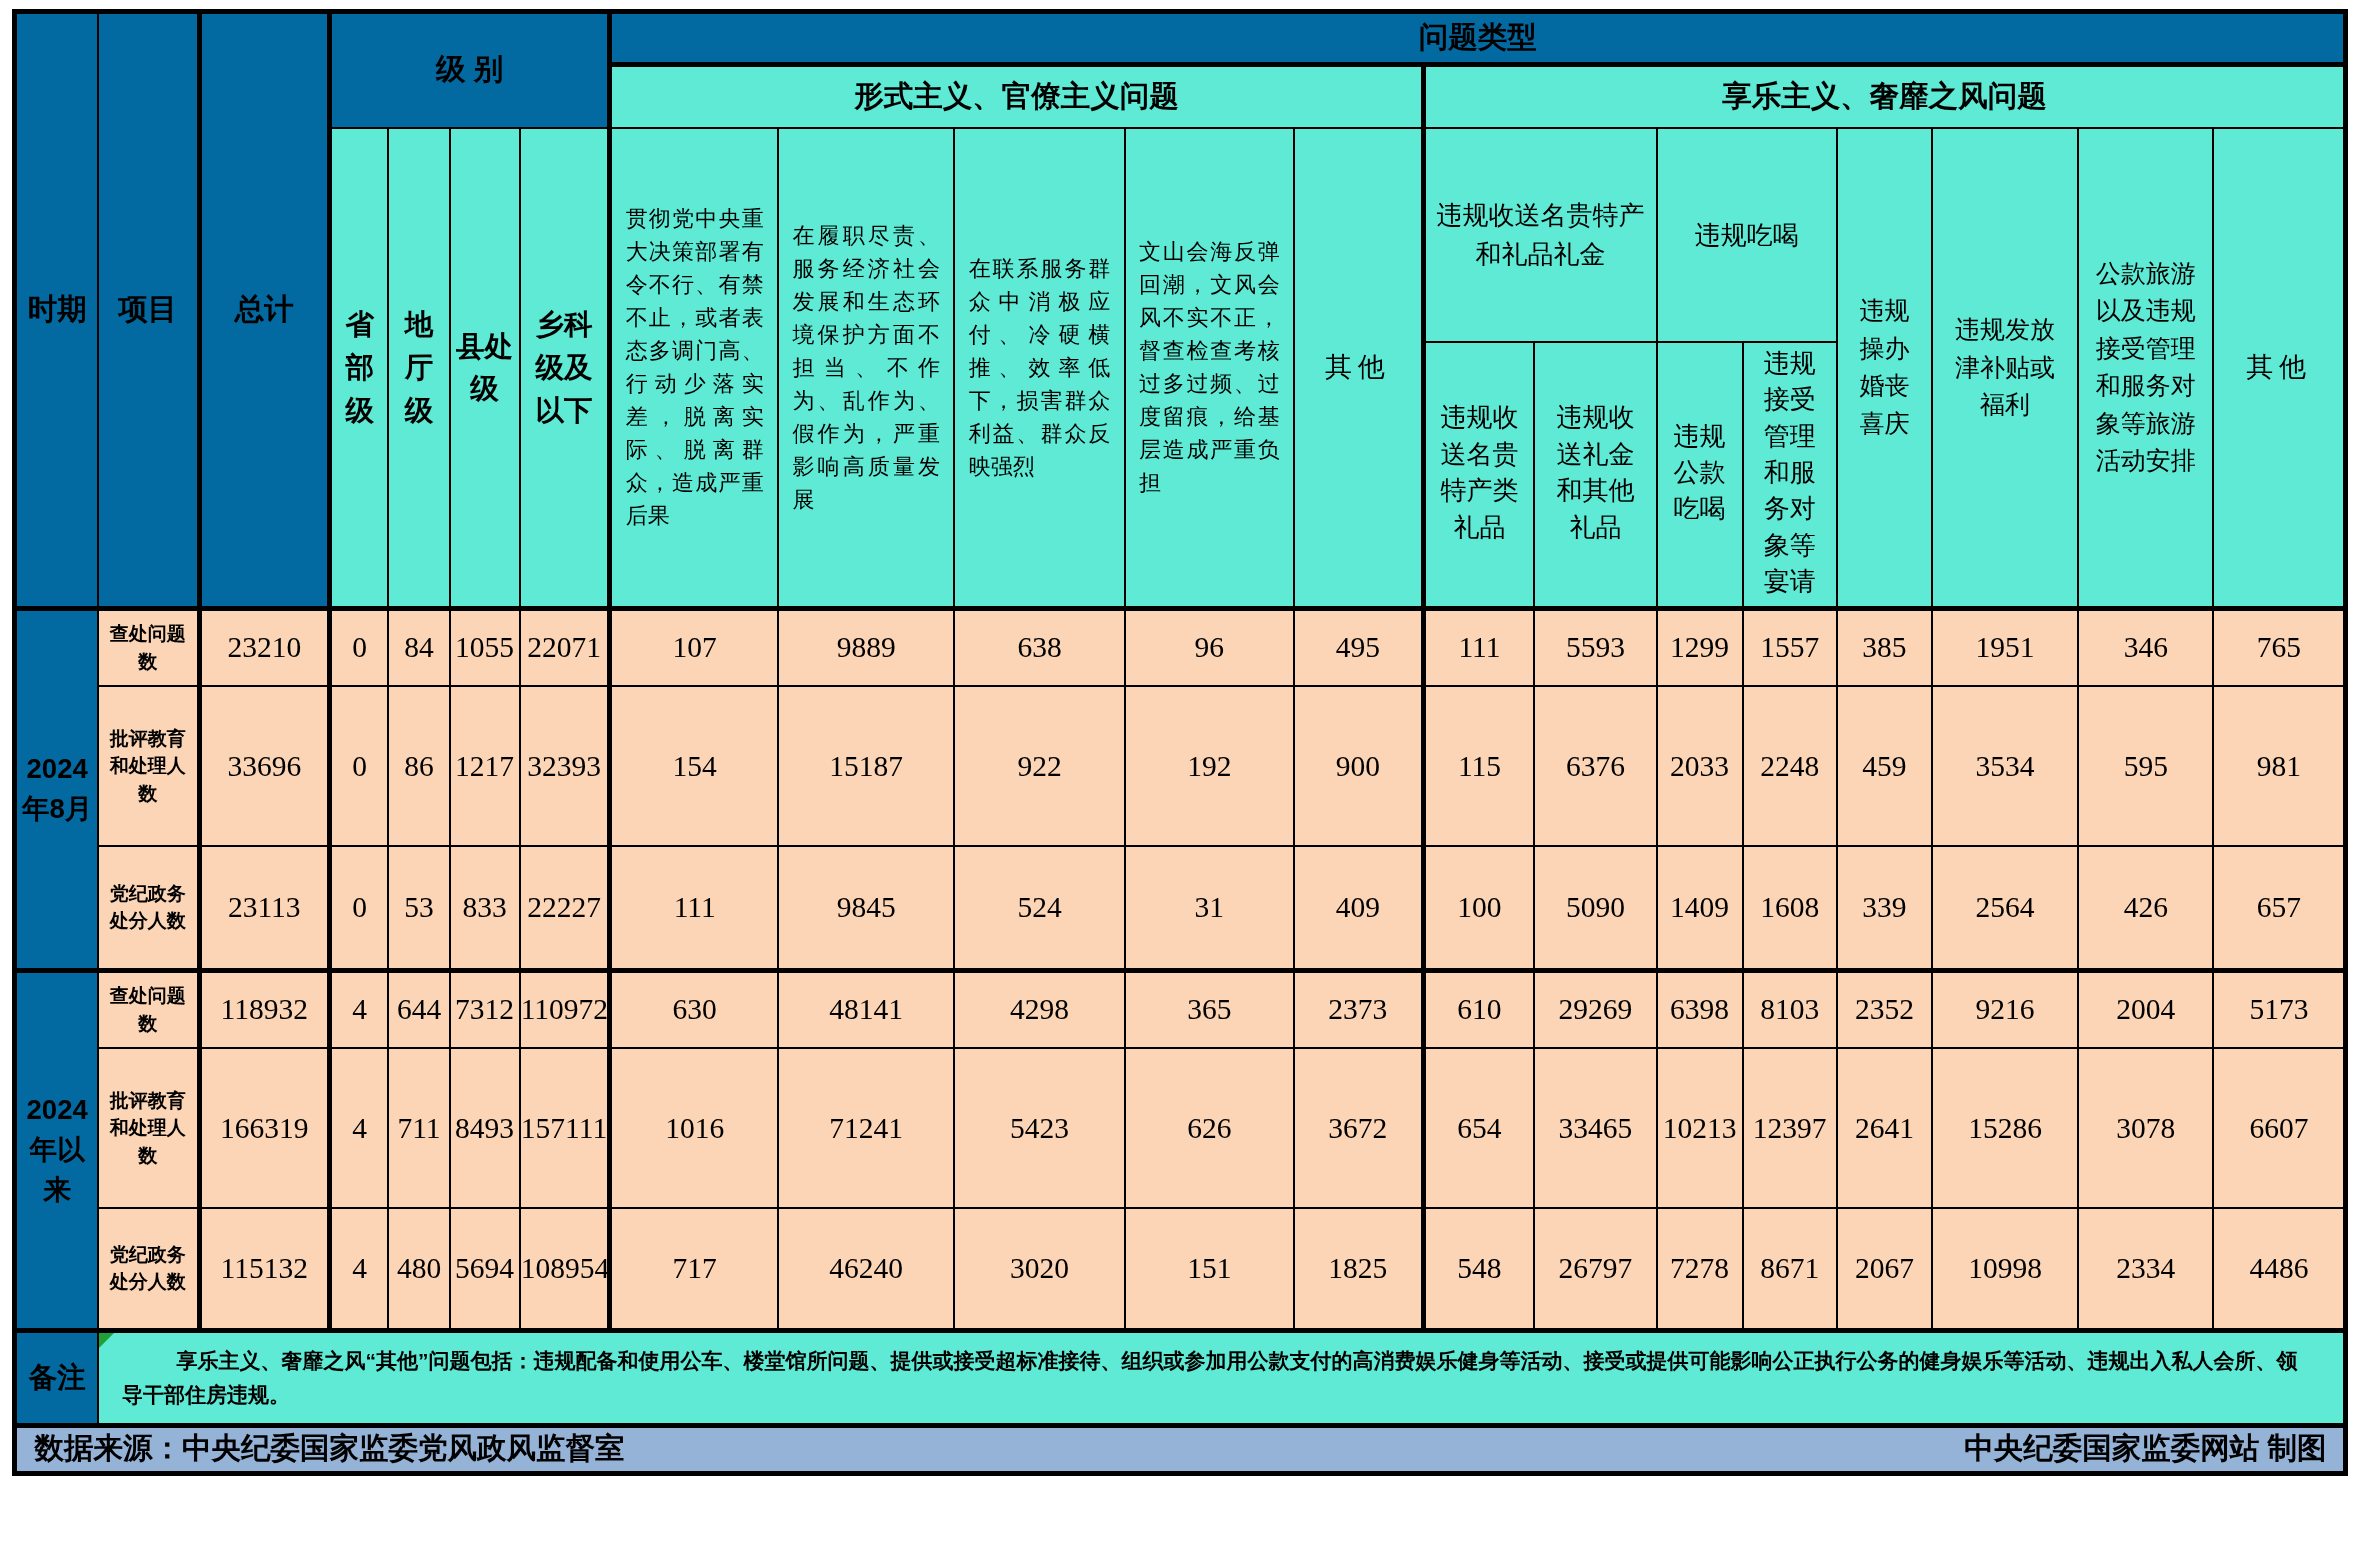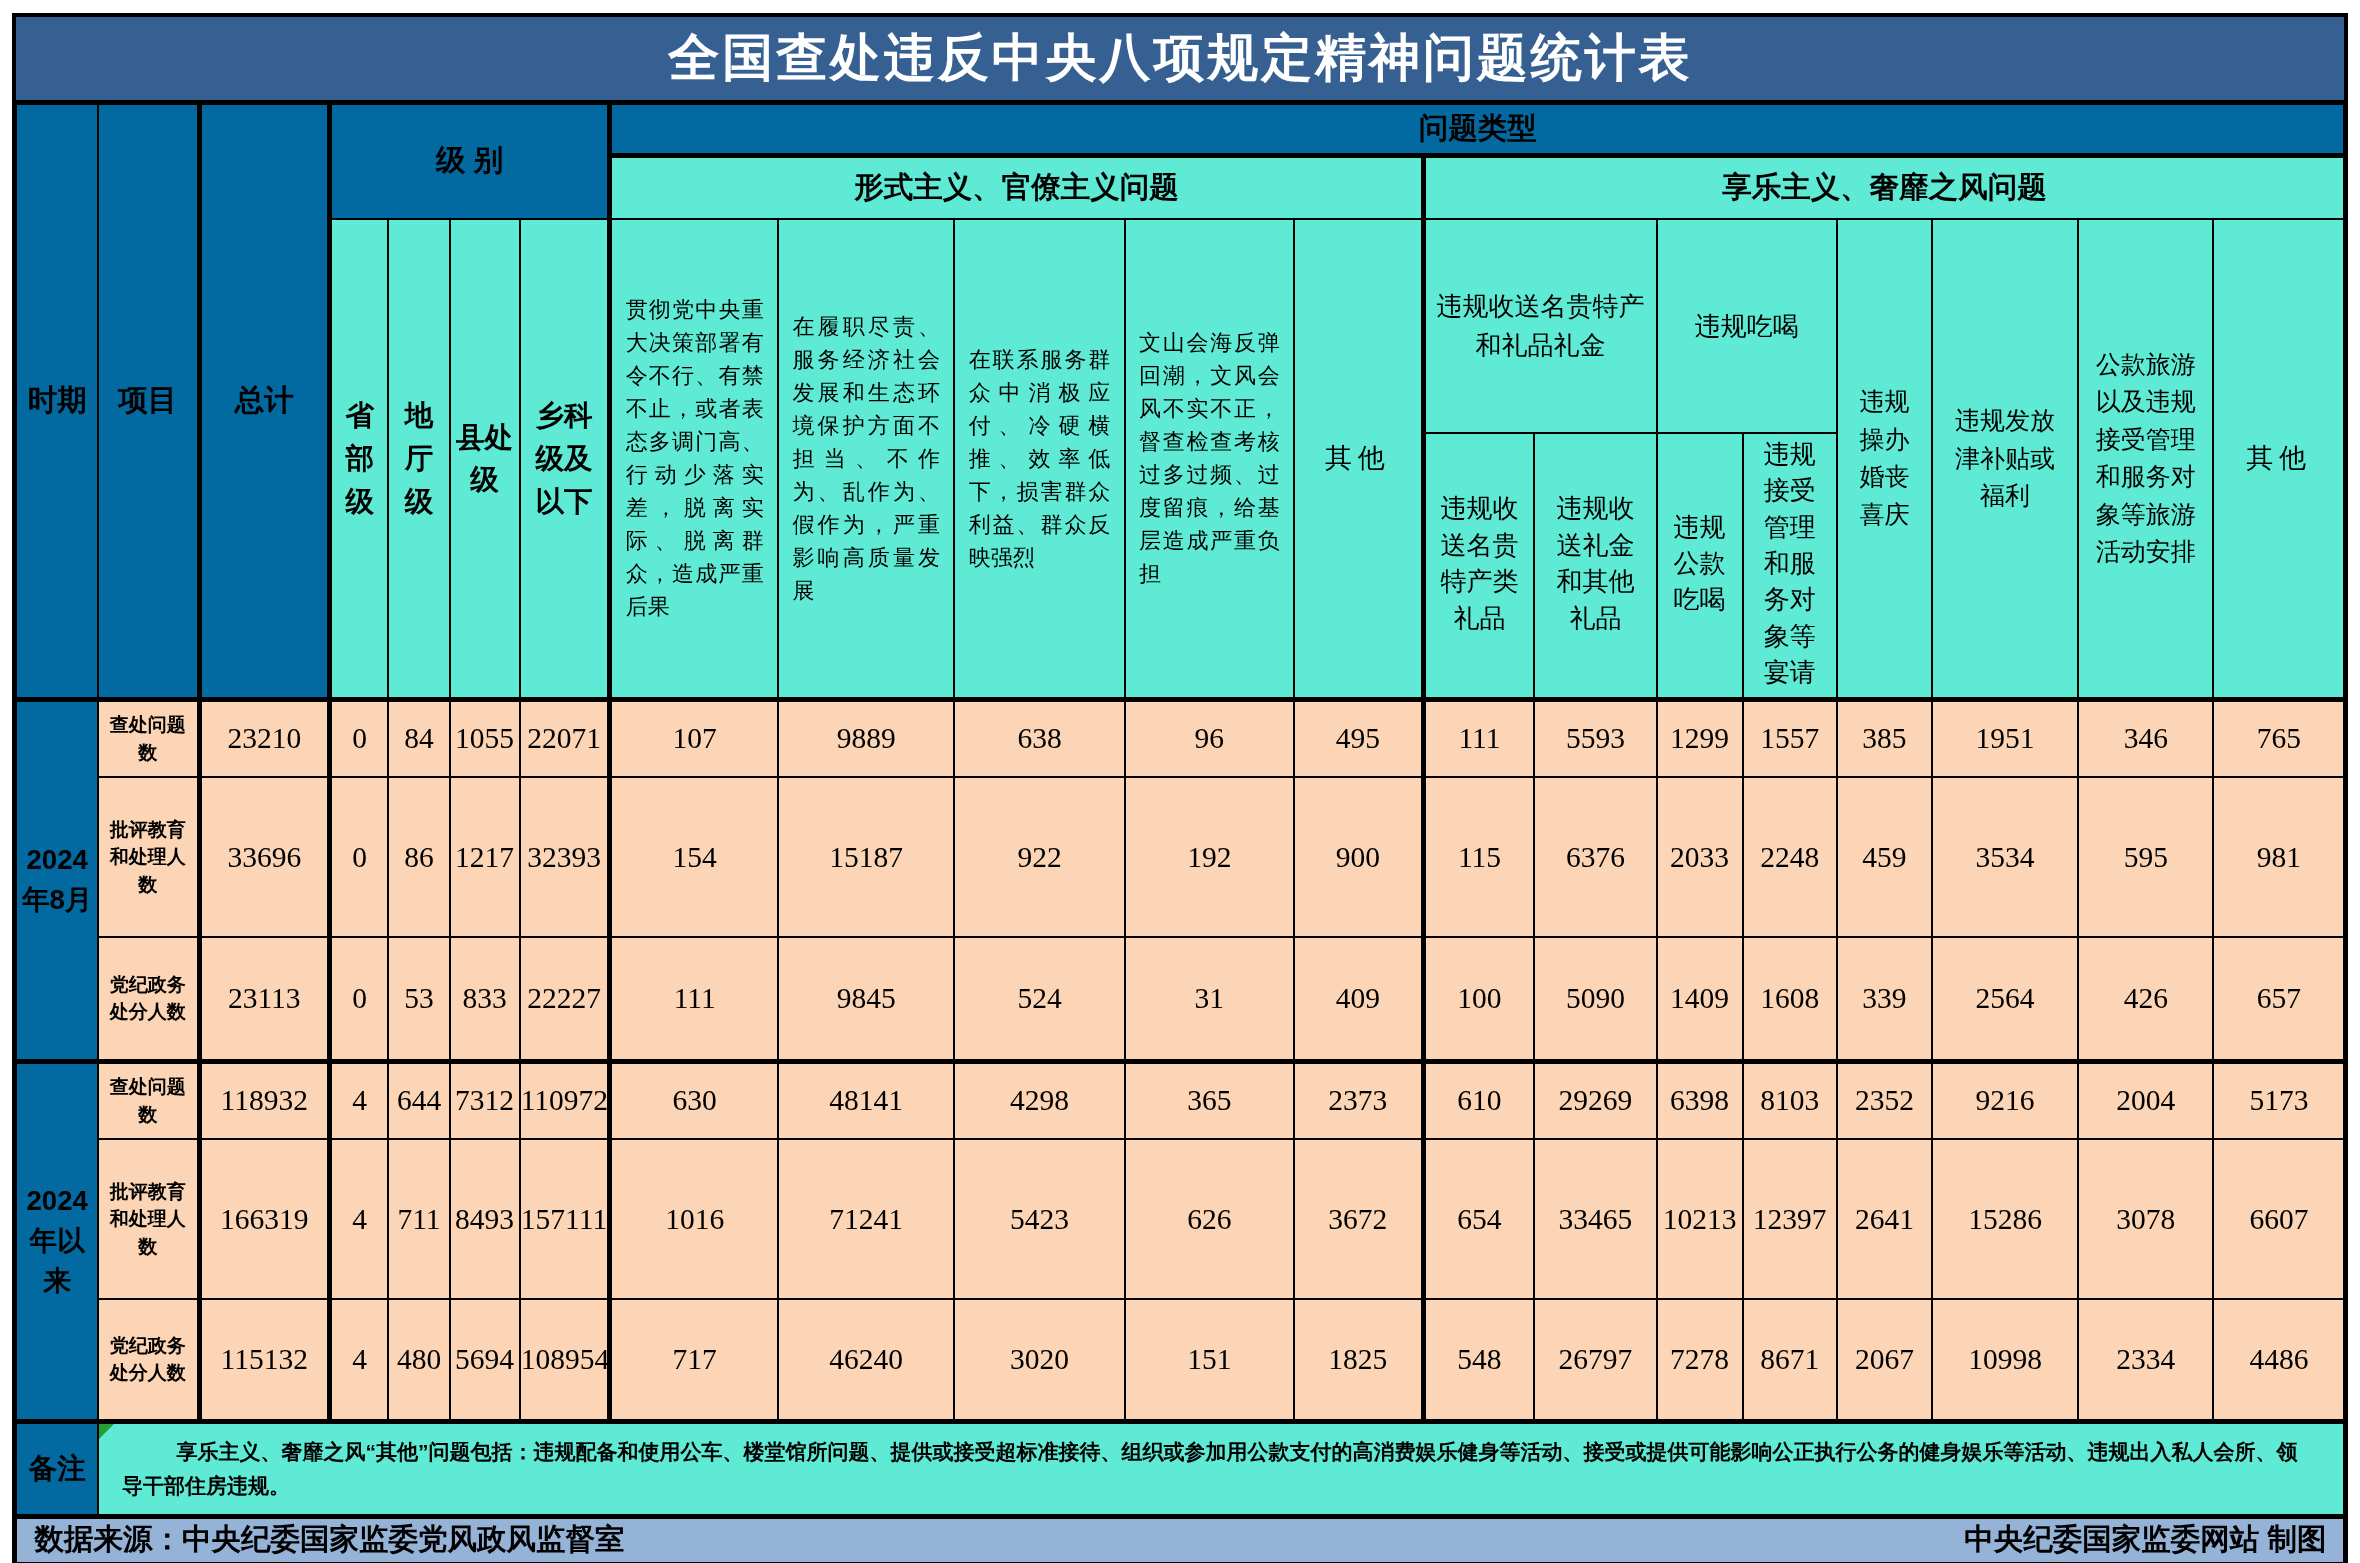--- a/index.html
+++ b/index.html
@@ -72,21 +72,20 @@
   .footer-bar{
     background:#95B3D7;font-weight:bold;font-size:29.5px;
     font-family:"Liberation Sans",sans-serif;
   }
   .footer-flex{display:flex;justify-content:space-between;align-items:center;padding:0 17px;}
 </style>
 </head>
 <body>
 
 <div class="sheet">
-  <div class="title-bar">全国查处违反中央八项规定精神问题统计表</div>
 
   <table class="main">
     <colgroup>
       <col style="width:83px">
         <col style="width:101px">
         <col style="width:130px">
       <col style="width:59px">
         <col style="width:61px">
         <col style="width:70px">
         <col style="width:90px">

